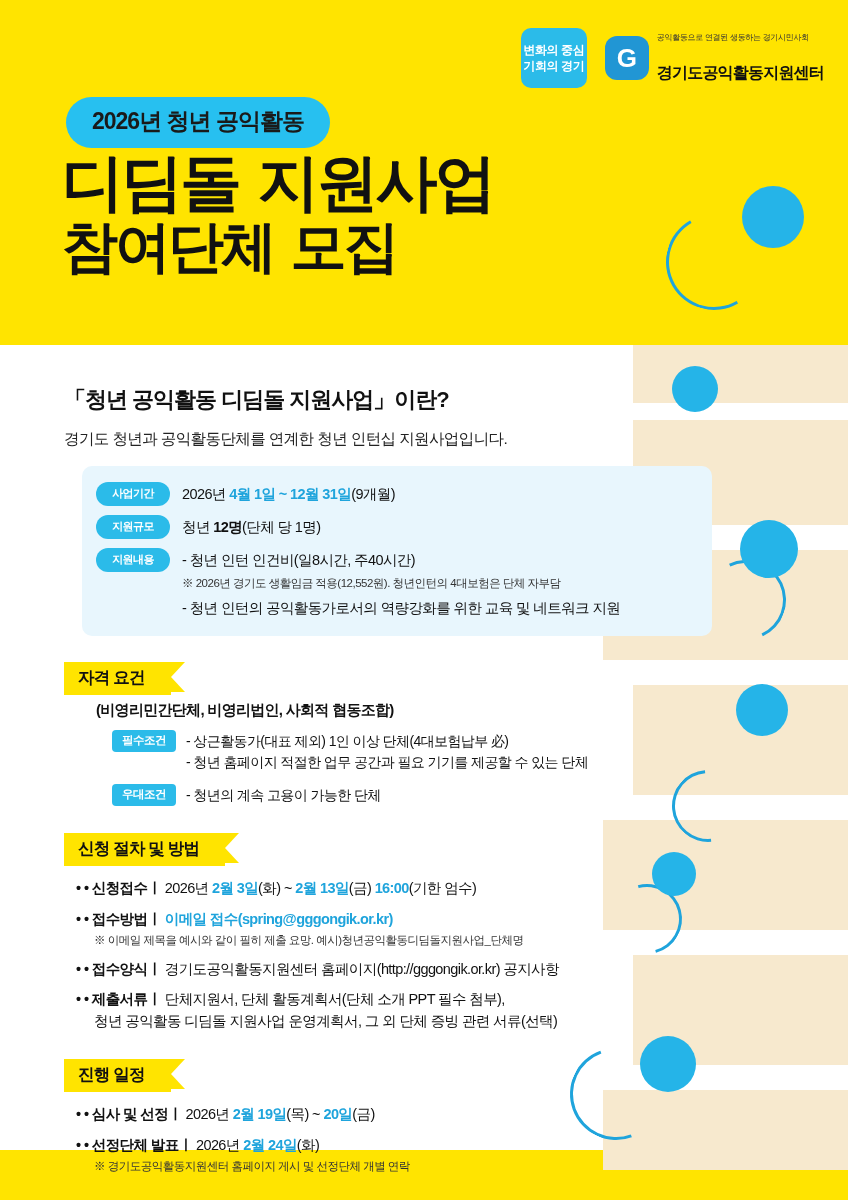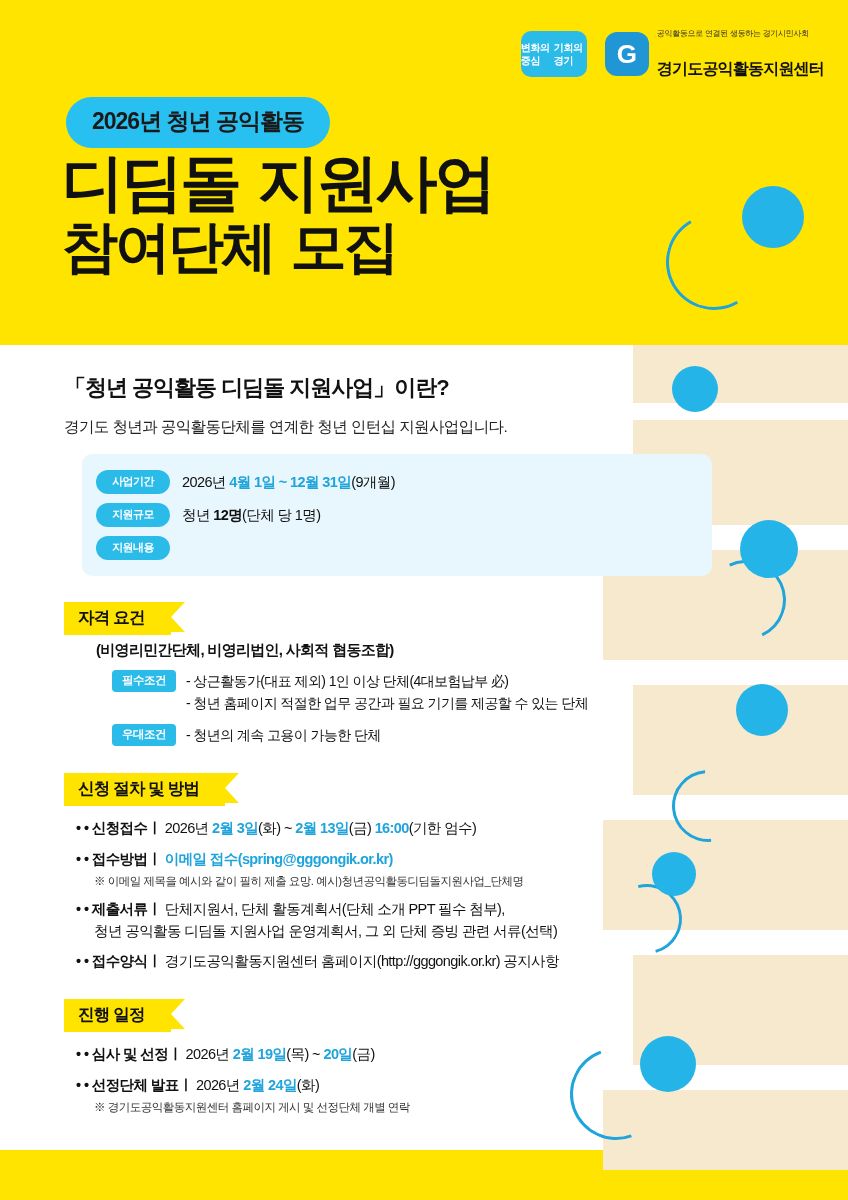--- a/index.html
+++ b/index.html
@@ -52,23 +52,23 @@
   
   .dot { position: absolute; border-radius: 50%; background: #25B4E8; z-index: 6; }
   .arc {
     position: absolute; border: 3px solid #1FA4DC; border-radius: 50%;
     border-right-color: transparent; border-top-color: transparent; z-index: 5;
   }
 
   
   .top-badges { position: absolute; top: 28px; right: 24px; display: flex; align-items: center; gap: 18px; z-index: 10;}
   .badge-round {
-    width: 66px; height: 46px; border-radius: 10px; background: #2BBBE9;
-    display: flex; flex-direction: row; align-items: center; justify-content: center;
-    color: #fff; font-weight: bold; font-size: 10px; line-height: 1.35; letter-spacing: -0.4px;
+    width: 66px; height: 60px; border-radius: 10px; background: #2BBBE9;
+    display: flex; flex-direction: column; align-items: center; justify-content: center;
+    color: #fff; font-weight: bold; font-size: 12px; line-height: 1.35; letter-spacing: -0.4px;
   }
   .logo-wrap { display: flex; align-items: center; gap: 8px; }
   .logo-mark {
     width: 44px; height: 44px; border-radius: 12px; background: #2196D4;
     display: flex; align-items: center; justify-content: center;
     color: #fff; font-size: 26px; font-weight: bold;
   }
   .logo-text-small { font-size: 8px; color: #333; letter-spacing: -0.3px; }
   .logo-text-main { font-size: 16px; font-weight: bold; color: #111; letter-spacing: -0.8px; margin-top: 20px; text-align: right;}
 
@@ -83,21 +83,21 @@
     font-size: 62px; font-weight: bold; color: #111; letter-spacing: -3px;
     line-height: 1.08;
     font-family: "DejaVu Sans", sans-serif;
   }
   .big-title .l2 { display: block; font-size: 56px; }
 
   
   .content { position: absolute; left: 0; top: 345px; width: 848px; z-index: 8; }
 
   .q-head {
-    margin: 28px 0 0 64px; font-size: 22px; font-weight: bold; color: #111; letter-spacing: -1px;
+    margin: 40px 0 0 64px; font-size: 22px; font-weight: bold; color: #111; letter-spacing: -1px;
   }
   .q-sub { margin: 14px 0 0 64px; font-size: 15.5px; color: #222; letter-spacing: -0.6px;}
 
   .blue-box {
     margin: 16px 0 0 82px; width: 630px; background: #E8F6FD;
     border-radius: 10px; padding: 16px 18px 16px 14px;
   }
   .row { display: flex; align-items: flex-start; margin-bottom: 9px; }
   .row:last-child { margin-bottom: 0; }
   .tag-blue {
@@ -212,20 +212,25 @@
       <div class="row">
         <span class="tag-blue">사업기간</span>
         <span class="row-body"><span>2026년 </span><span class="blue-em">4월 1일 ~ 12월 31일</span><span>(9개월)</span></span>
       </div>
       <div class="row">
         <span class="tag-blue">지원규모</span>
         <span class="row-body"><span>청년 </span><b>12명</b><span>(단체 당 1명)</span></span>
       </div>
       <div class="row">
         <span class="tag-blue">지원내용</span>
+        <span class="row-body">
+          <span>- 청년 인턴 인건비(일8시간, 주40시간)</span>
+          <span class="note">※ 2026년 경기도 생활임금 적용(12,552원). 청년인턴의 4대보험은 단체 자부담</span>
+          <span class="sub-line">- 청년 인턴의 공익활동가로서의 역량강화를 위한 교육 및 네트워크 지원</span>
+        </span>
       </div>
     </div>
 
     <div class="sec">
       <div class="ribbon">자격 요건</div>
       <div class="qual-sub">(비영리민간단체, 비영리법인, 사회적 협동조합)</div>
 
       <div class="cond-row">
         <span class="tag-navy">필수조건</span>
         <span class="cond-body">
@@ -243,25 +248,25 @@
       <div class="ribbon">신청 절차 및 방법</div>
       <ul class="bl">
         <li>
           <span class="lbl">• 신청접수ㅣ</span><span> 2026년 </span><span class="blue-em">2월 3일</span><span>(화) ~ </span><span class="blue-em">2월 13일</span><span>(금) </span><span class="blue-em">16:00</span><span>(기한 엄수)</span>
         </li>
         <li>
           <span class="lbl">• 접수방법ㅣ</span><span class="blue-em"> 이메일 접수(spring@gggongik.or.kr)</span>
           <span class="tiny">※ 이메일 제목을 예시와 같이 필히 제출 요망. 예시)청년공익활동디딤돌지원사업_단체명</span>
         </li>
         <li>
+          <span class="lbl">• 접수양식ㅣ</span><span> 경기도공익활동지원센터 홈페이지(http://gggongik.or.kr) 공지사항</span>
+        </li>
+        <li>
           <span class="lbl">• 제출서류ㅣ</span><span> 단체지원서, 단체 활동계획서(단체 소개 PPT 필수 첨부),</span>
           <span class="indent">청년 공익활동 디딤돌 지원사업 운영계획서, 그 외 단체 증빙 관련 서류(선택)</span>
-        </li>
-        <li>
-          <span class="lbl">• 접수양식ㅣ</span><span> 경기도공익활동지원센터 홈페이지(http://gggongik.or.kr) 공지사항</span>
         </li>
       </ul>
     </div>
 
     <div class="sec">
       <div class="ribbon">진행 일정</div>
       <ul class="bl">
         <li>
           <span class="lbl">• 심사 및 선정ㅣ</span><span> 2026년 </span><span class="blue-em">2월 19일</span><span>(목) ~ </span><span class="blue-em">20일</span><span>(금)</span>
         </li>

